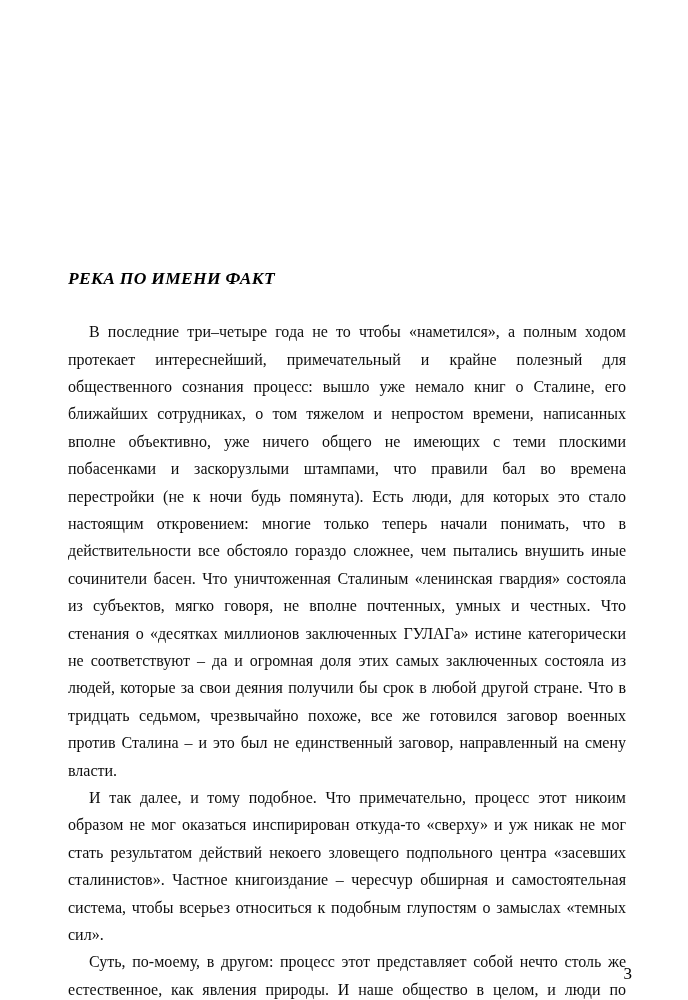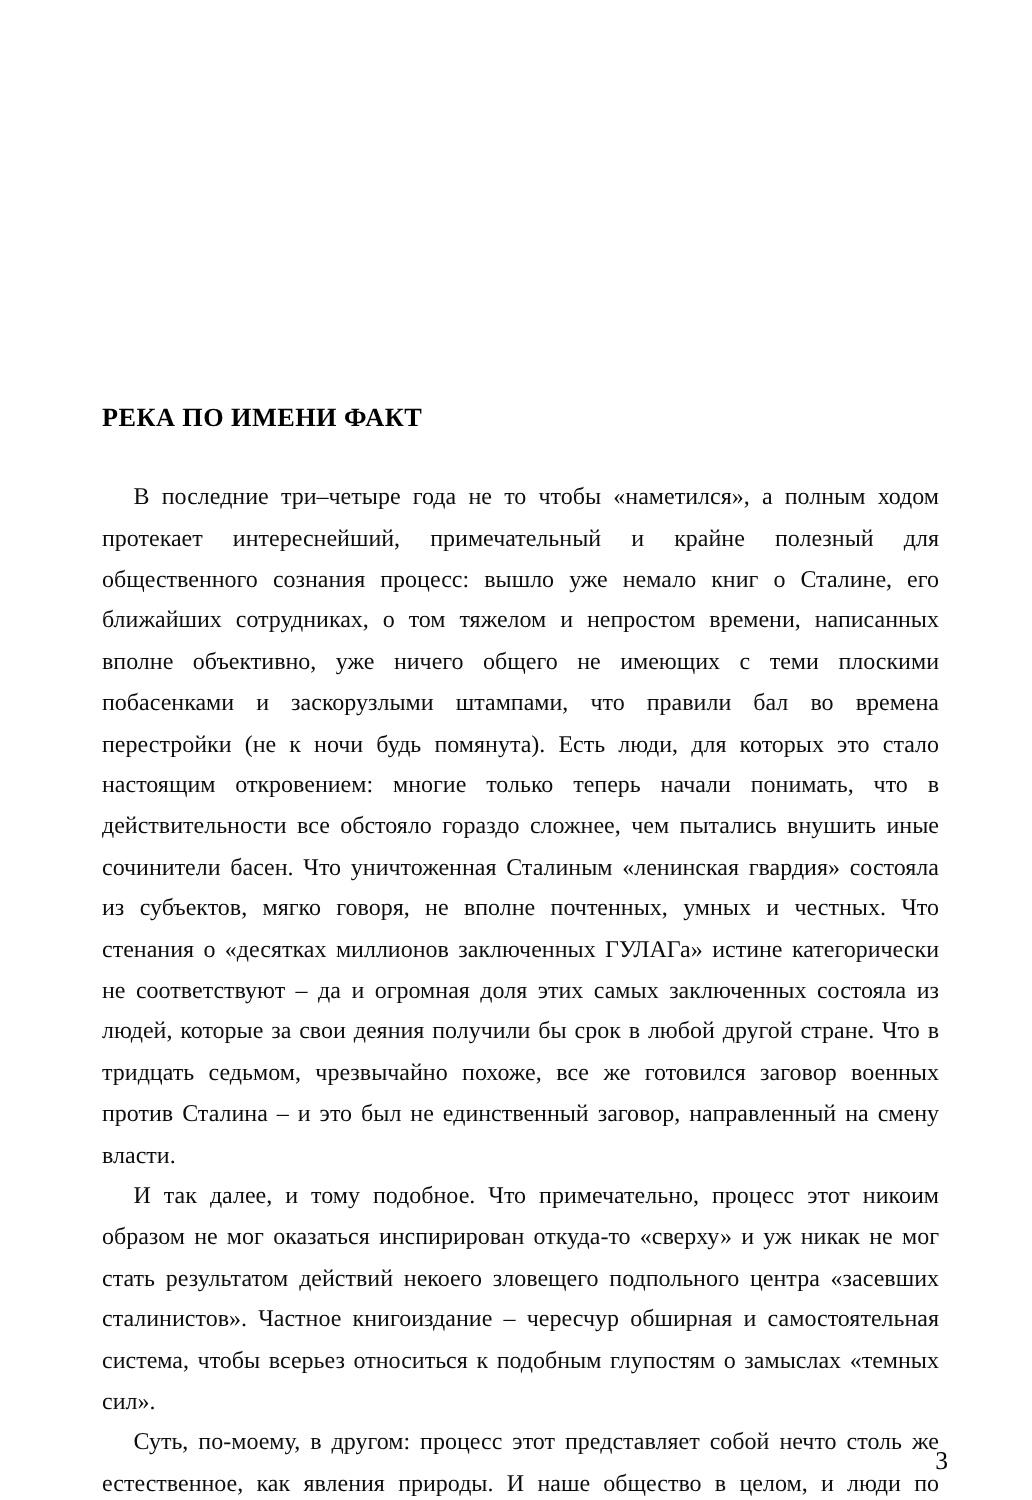--- a/index.html
+++ b/index.html
@@ -35,20 +35,21 @@
   }
 
   .chapter-title {
     font-size: 17.5px;
     font-weight: bold;
     letter-spacing: 0.3px;
     line-height: 1.15;
     margin: 0 0 30px 0;
     text-transform: none;
     color: #000000;
+    font-style: italic;
   }
 
   .body-par {
     font-size: 16px;
     line-height: 27.4px;
     margin: 0;
     text-align: justify;
     text-indent: 21px;
     text-justify: inter-word;
     hyphens: manual;

